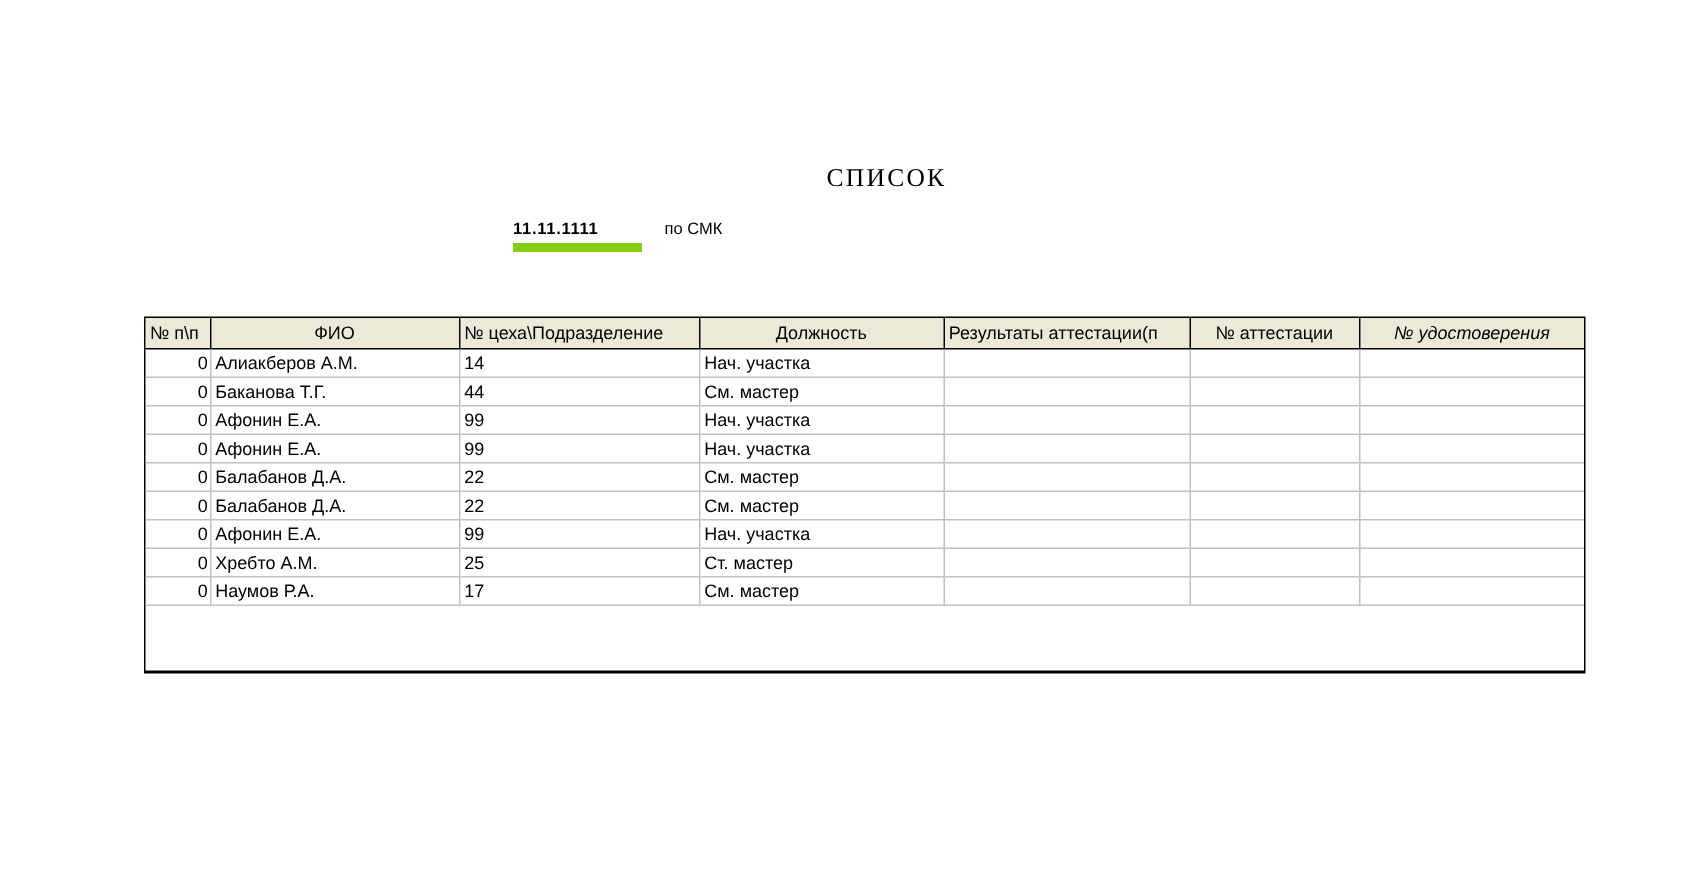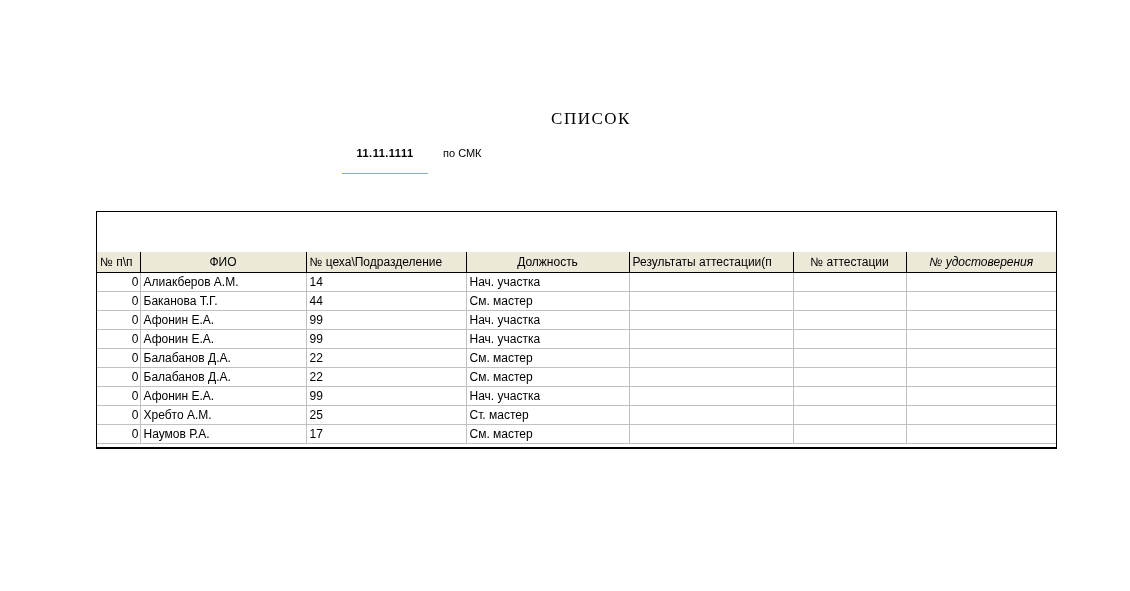--- a/index.html
+++ b/index.html
@@ -19,39 +19,39 @@
   }
   .subtitle-row {
     position:absolute; top:147px; left:333px;
     display:flex; align-items:baseline;
   }
   .subtitle-text {
     font-family:"Liberation Serif", serif;
     font-weight:bold; font-size:13.5px; white-space:pre;
   }
   .date-field {
-    width:86px; margin-left:9px; padding-bottom:14px;
-    border-bottom:1px solid #84cc16;
-    text-align:center;
+    width:86px; margin-left:9px; padding-bottom:3px;
+    border-bottom:6px solid #84cc16;
+    text-align:left;
     font-size:11px; font-weight:bold; letter-spacing:0.5px;
   }
   .subtitle-suffix {
     margin-left:15px;
     font-size:11px; font-weight:normal;
   }
 
   
   .table-wrap {
     position:absolute; left:96px; top:211px;
     width:961px; height:238px;
     box-sizing:border-box;
     border:1px solid #000; border-bottom-width:2px;
     background:#fff;
   }
-  table { border-collapse:collapse; width:100%; table-layout:fixed;margin-top:40px; }
+  table { border-collapse:collapse; width:100%; table-layout:fixed; }
   col.c0{width:43px} col.c1{width:166px} col.c2{width:160px}
   col.c3{width:163px} col.c4{width:164px} col.c5{width:113px}
 
   th {
     background:#ECE9D8;
     border:1px solid #000; border-top:none;
     height:20px; padding:0 3px;
     font-size:12px; font-weight:normal;
     white-space:nowrap; overflow:hidden;
   }

